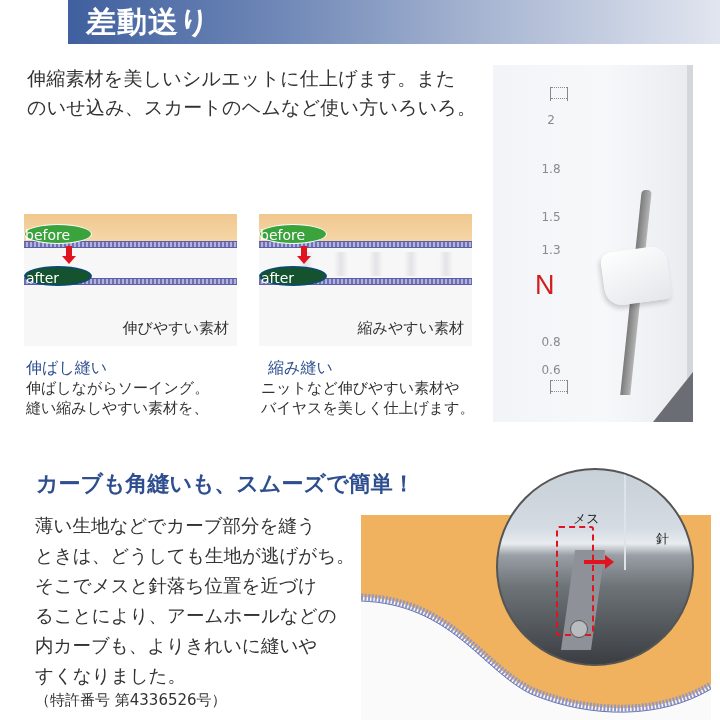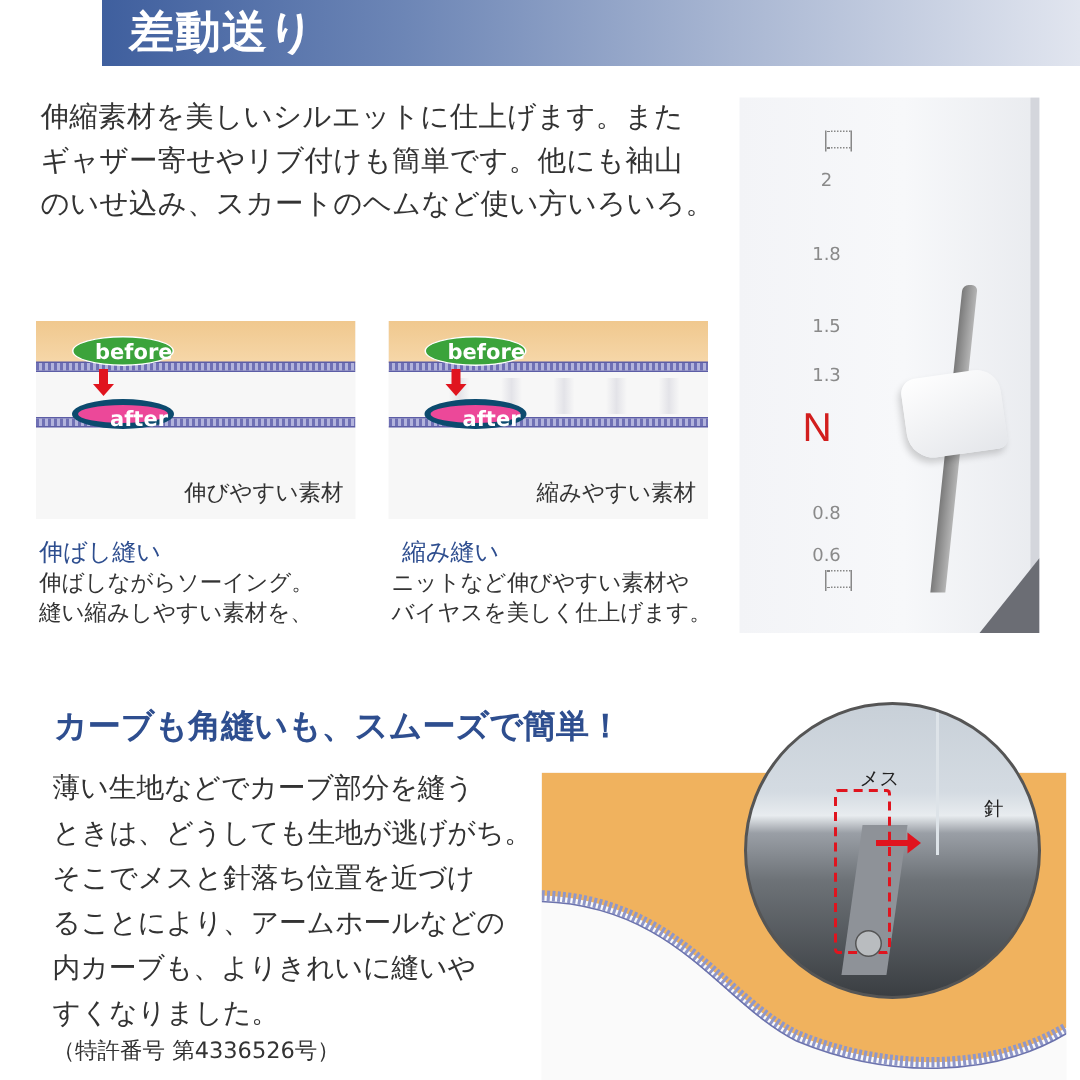--- a/index.html
+++ b/index.html
@@ -27,25 +27,25 @@
     position: absolute; top: 214px; width: 213px; height: 132px;
     background: #f7f7f7; overflow: hidden;
   }
   .sample .tan { position: absolute; left: 0; top: 0; right: 0; height: 28px; background: linear-gradient(#f0c88e, #f6d7a9); }
   .sample .seam {
     position: absolute; left: 0; right: 0; height: 7px;
     background: repeating-linear-gradient(90deg, #6f70b4 0 2px, #b2b3dc 2px 4px);
     border-top: 1px solid #5c5da6; border-bottom: 1px solid #5c5da6;
   }
   .sample .pill {
-    position: absolute; left: 24px; width: 68px; height: 20px; border-radius: 50%;
-    color: #fff; font-weight: bold; font-size: 14px; line-height: 20px; text-align: right;
+    position: absolute; left: 0; width: 68px; height: 20px; border-radius: 50%;
+    color: #fff; font-weight: normal; font-size: 14px; line-height: 20px; text-align: left;
   }
   .pill.before { top: 10px; background: #3ba33b; border: 1px solid #ffffff; }
-  .pill.after { top: 52px; background: #ec4899; border: 4px solid #0c4a6e; }
+  .pill.after { top: 52px; background: #14532d; border: 2px solid #0c4a6e; }
   .arrow-down {
     position: absolute; left: 42px; top: 32px; width: 6px; height: 14px; background: #e0141e;
   }
   .arrow-down::after {
     content: ""; position: absolute; left: -4px; top: 10px;
     border-left: 7px solid transparent; border-right: 7px solid transparent; border-top: 8px solid #e0141e;
   }
   .sample .caption {
     position: absolute; right: 8px; bottom: 8px; font-size: 15px; color: #333;
   }
@@ -113,21 +113,20 @@
 </style>
 </head>
 <body>
 
 <div class="header-bar">
   <div class="title">差動送り</div>
 </div>
 
 <div class="intro">
   <div>伸縮素材を美しいシルエットに仕上げます。また</div>
-  <div>ギャザー寄せやリブ付けも簡単です。他にも袖山</div>
   <div>のいせ込み、スカートのヘムなど使い方いろいろ。</div>
 </div>
 
 <div class="sample" style="left:24px;">
   <div class="tan"></div>
   <div class="seam" style="top:27px;"></div>
   <div class="seam" style="top:64px;"></div>
   <div class="pill before">before</div>
   <div class="arrow-down"></div>
   <div class="pill after">after</div>

